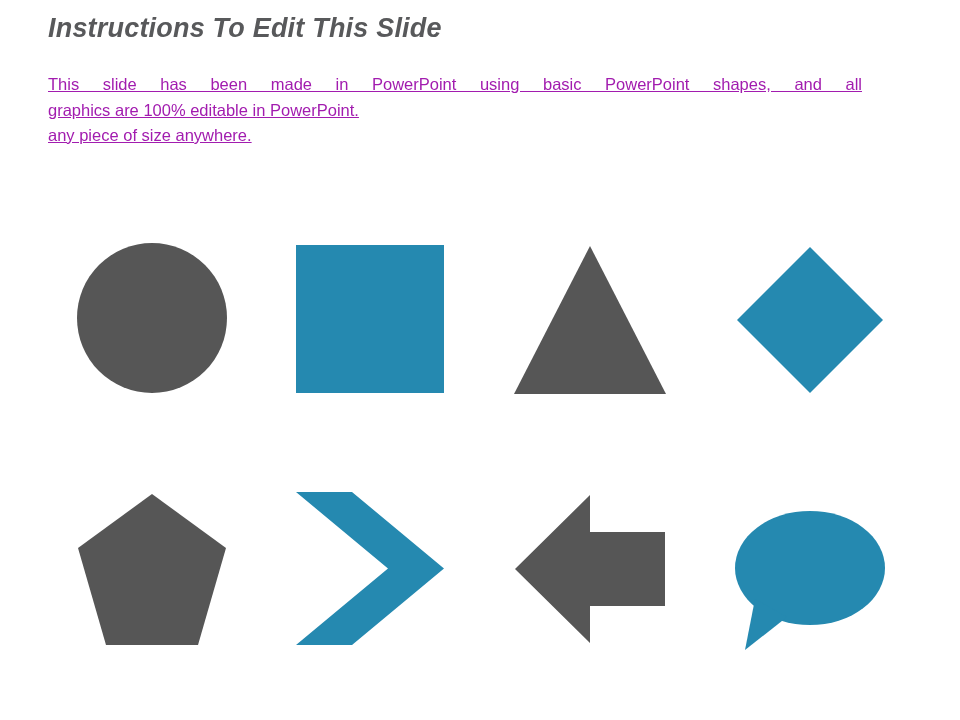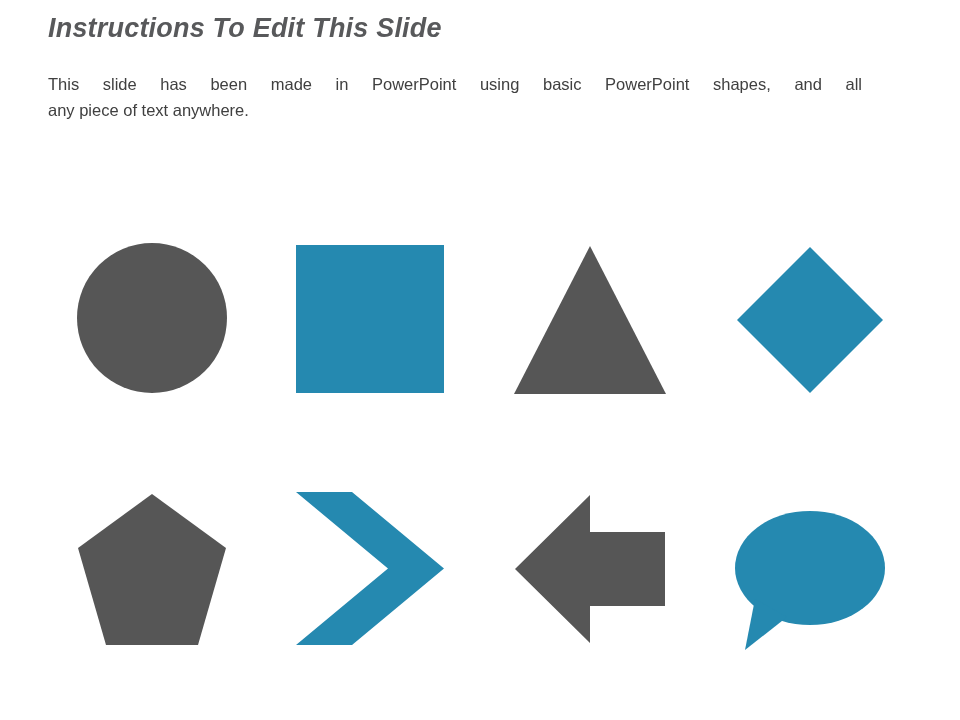--- a/index.html
+++ b/index.html
@@ -65,23 +65,24 @@
     overflow: visible;
   }
 </style>
 </head>
 <body>
 
 <div id="slide" style="background: rgb(255, 255, 255);">
 
   <div id="slide-title" style="color: rgb(88, 89, 91);">Instructions To Edit This Slide</div>
 
-  <div id="slide-body" style="color: #404040;">
+  <div id="slide-body" style="color: #a21caf; text-decoration: underline;">
     <p class="justified">This slide has been made in PowerPoint using basic PowerPoint shapes, and all</p>
-    <p>any piece of text anywhere.</p>
+    <p>graphics are 100% editable in PowerPoint.</p>
+    <p>any piece of size anywhere.</p>
   </div>
 
   <div class="shape-cell" style="left:77px; top:243px; width:150px; height:150px;">
     <svg width="150" height="150" viewBox="0 0 150 150">
       <circle cx="75" cy="75" r="75" class="fill-shape" fill="#565656"></circle>
     </svg>
   </div>
 
   <div class="shape-cell" style="left:296px; top:245px; width:148px; height:148px;">
     <svg width="148" height="148" viewBox="0 0 148 148">

